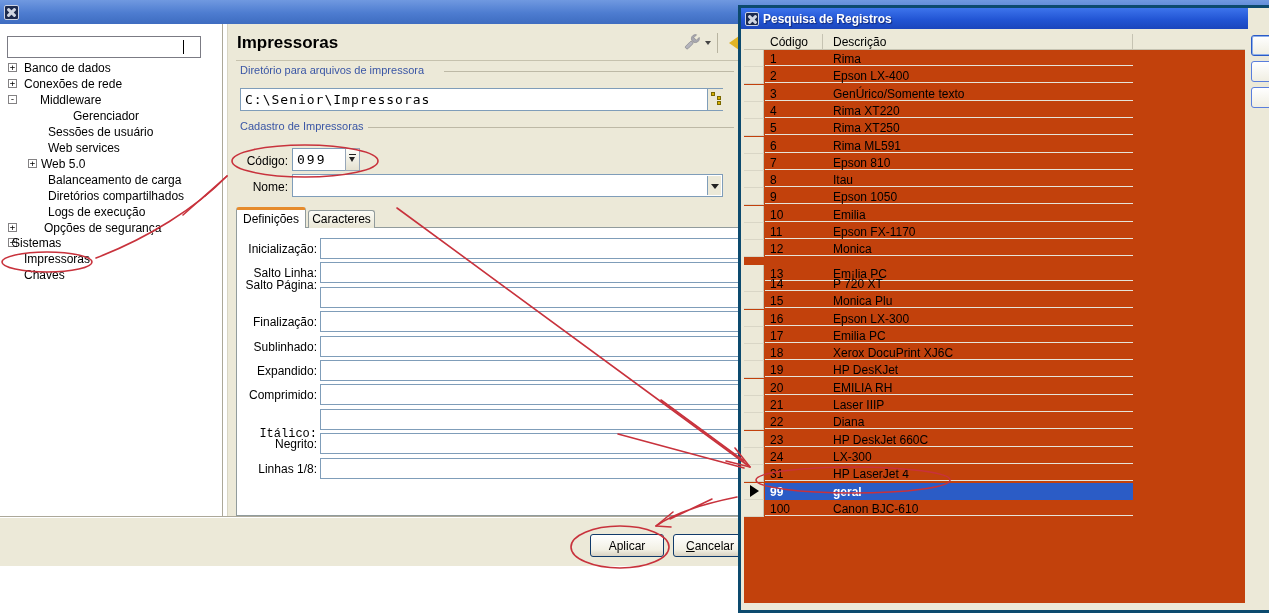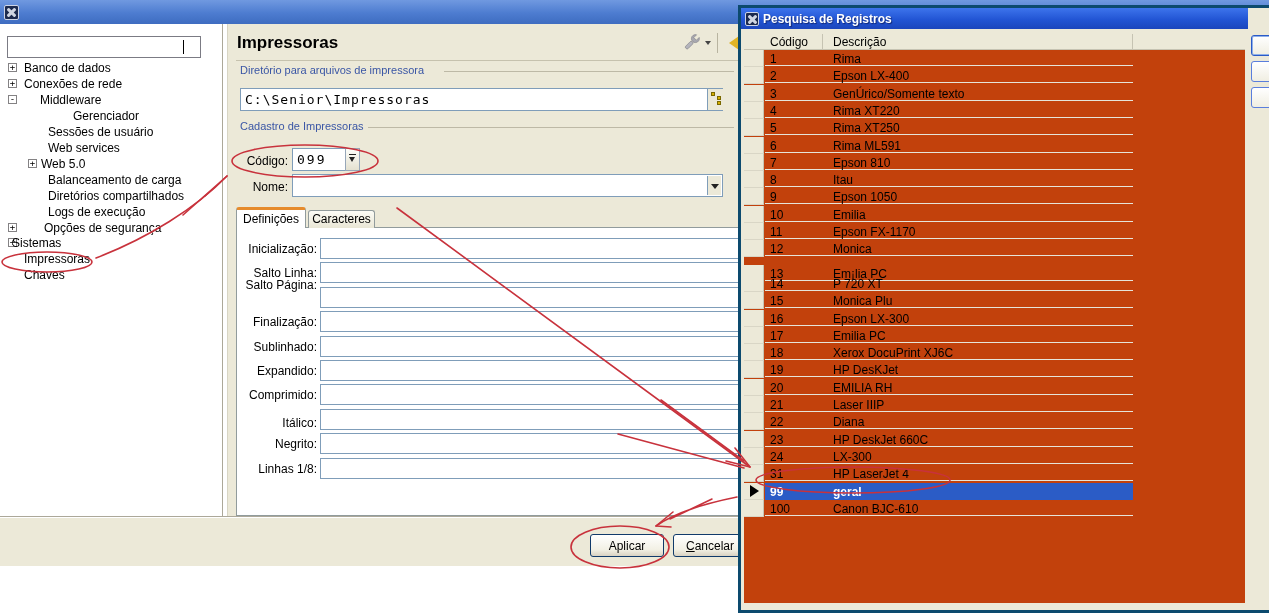--- a/index.html
+++ b/index.html
@@ -235,21 +235,21 @@
           <div class="field-label" style="left: 4px; top: 50px; width: 76px;">Salto Página:</div>
           <div class="xp-input" style="left: 83px; top: 59px; width: 421px; height: 21px;"></div>
           <div class="field-label" style="left: 4px; top: 87px; width: 76px;">Finalização:</div>
           <div class="xp-input" style="left: 83px; top: 83px; width: 421px; height: 21px;"></div>
           <div class="field-label" style="left: 4px; top: 112px; width: 76px;">Sublinhado:</div>
           <div class="xp-input" style="left: 83px; top: 108px; width: 421px; height: 21px;"></div>
           <div class="field-label" style="left: 4px; top: 136px; width: 76px;">Expandido:</div>
           <div class="xp-input" style="left: 83px; top: 132px; width: 421px; height: 21px;"></div>
           <div class="field-label" style="left: 4px; top: 160px; width: 76px;">Comprimido:</div>
           <div class="xp-input" style="left: 83px; top: 156px; width: 421px; height: 21px;"></div>
-          <div class="field-label" style="left: 4px; top: 188px; width: 76px;">Itálico:</div>
+          <div class="field-label" style="left: 4px; top: 199px; width: 76px; font-family: Liberation Mono, monospace;">Itálico:</div>
           <div class="xp-input" style="left: 83px; top: 181px; width: 421px; height: 21px;"></div>
           <div class="field-label" style="left: 4px; top: 209px; width: 76px;">Negrito:</div>
           <div class="xp-input" style="left: 83px; top: 205px; width: 421px; height: 21px;"></div>
           <div class="field-label" style="left: 4px; top: 234px; width: 76px;">Linhas 1/8:</div>
           <div class="xp-input" style="left: 83px; top: 230px; width: 421px; height: 21px;"></div>
         </div>
     </div>
   </div>
 
   <div class="ridge1"></div>

